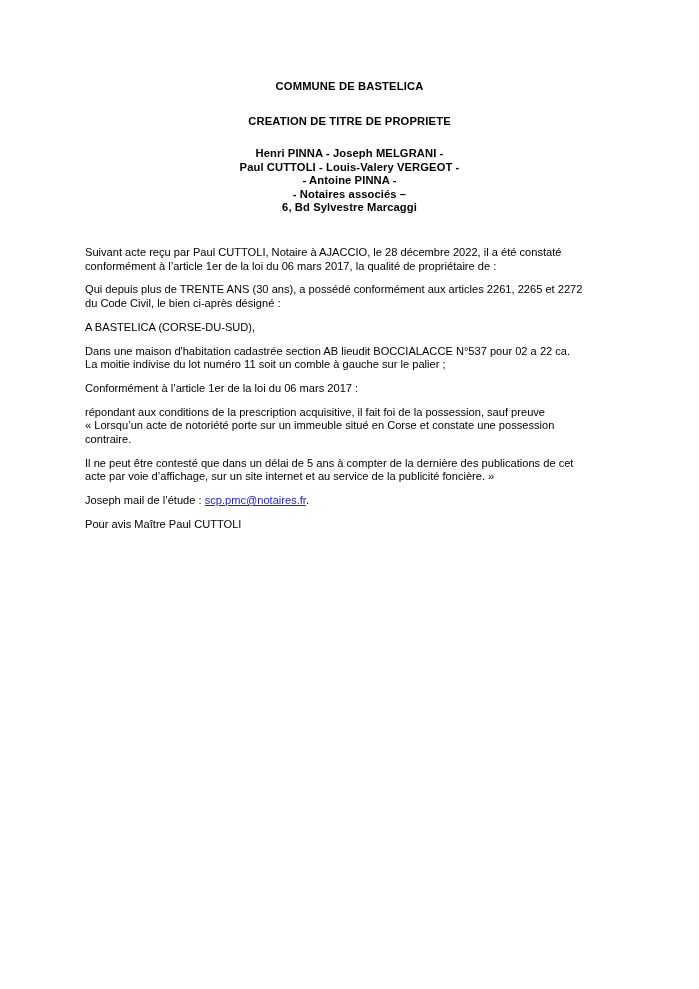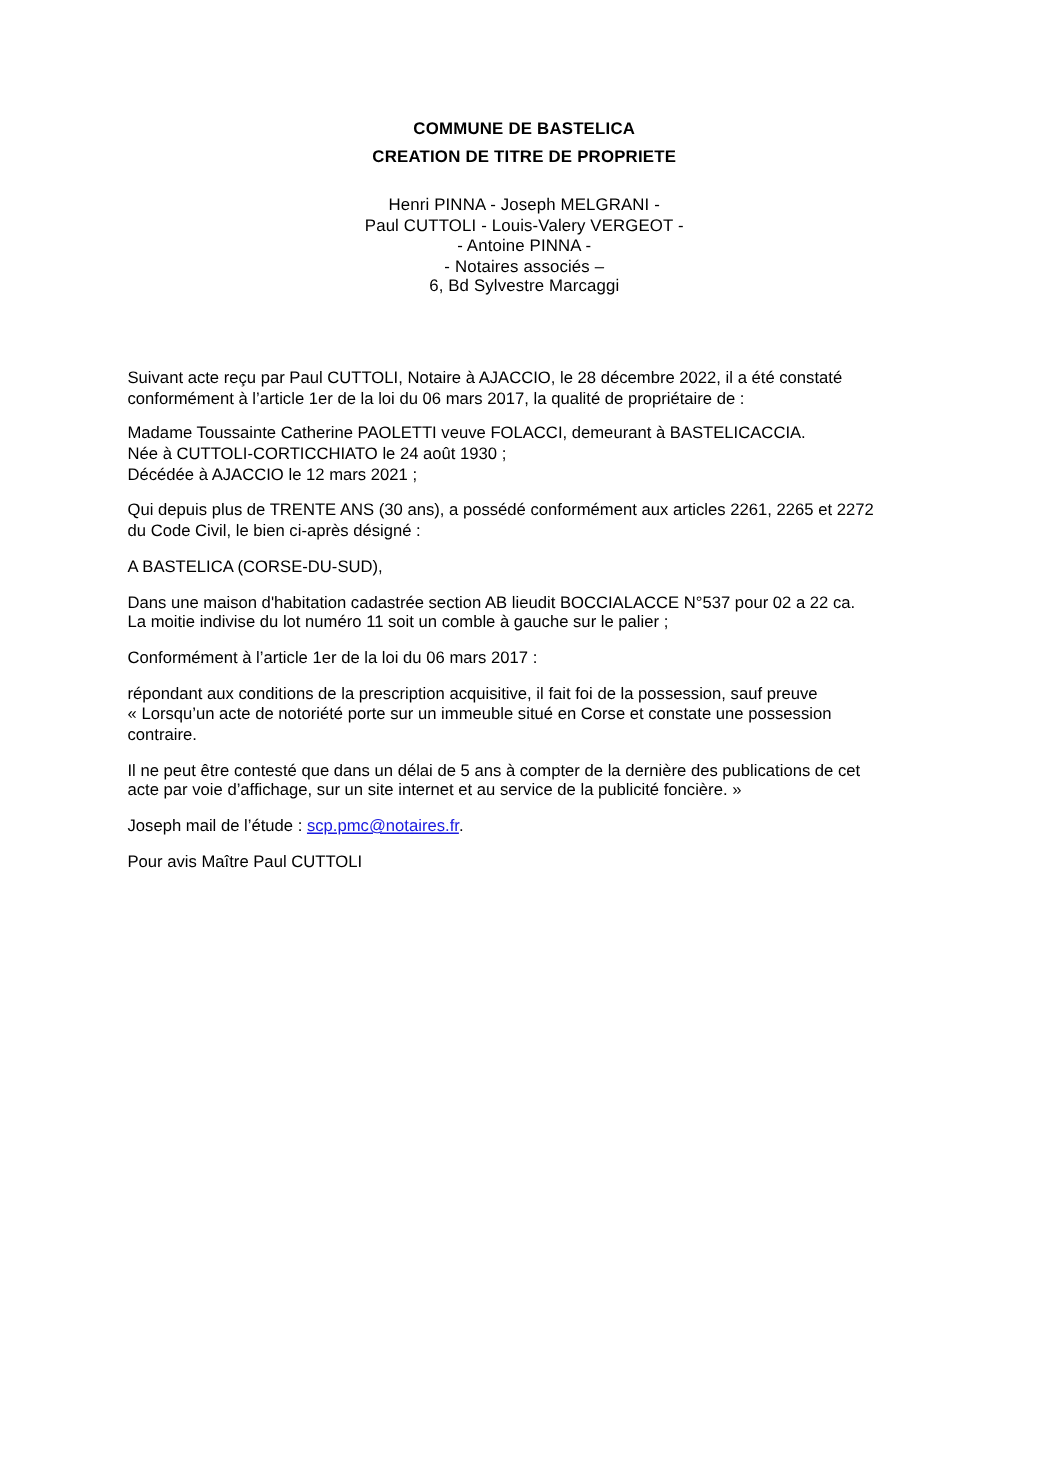--- a/index.html
+++ b/index.html
@@ -32,26 +32,26 @@
     top: 80px;
     text-align: center;
   }
   .header-title {
     font-size: 11.2px;
     font-weight: bold;
     line-height: 13.5px;
     letter-spacing: 0.15px;
   }
   .header-title.second {
-    margin-top: 5px;
+    margin-top: 21px;
   }
   .firm-block {
     margin-top: 19px;
     font-size: 11.2px;
-    font-weight: normal;
+    font-weight: bold;
     line-height: 13.6px;
     letter-spacing: 0.1px;
   }
   .firm-line {
     white-space: pre;
   }
 
   
   .body-text {
     position: absolute;
@@ -95,25 +95,20 @@
     </div>
   </div>
 
   <div class="body-text">
 
     <p class="para">
       <span class="ln">Suivant acte reçu par Paul CUTTOLI, Notaire à AJACCIO, le 28 décembre 2022, il a été constaté</span>
       <span class="ln">conformément à l’article 1er de la loi du 06 mars 2017, la qualité de propriétaire de :</span>
     </p>
 
-    <p class="para">
-      <span class="ln">Madame Toussainte Catherine PAOLETTI veuve FOLACCI, demeurant à BASTELICACCIA.</span>
-      <span class="ln">Née à CUTTOLI-CORTICCHIATO le 24 août 1930 ;</span>
-      <span class="ln">Décédée à AJACCIO le 12 mars 2021 ;</span>
-    </p>
 
     <p class="para">
       <span class="ln">Qui depuis plus de TRENTE ANS (30 ans), a possédé conformément aux articles 2261, 2265 et 2272</span>
       <span class="ln">du Code Civil, le bien ci-après désigné :</span>
     </p>
 
     <p class="para">
       <span class="ln">A BASTELICA (CORSE-DU-SUD),</span>
     </p>
 

